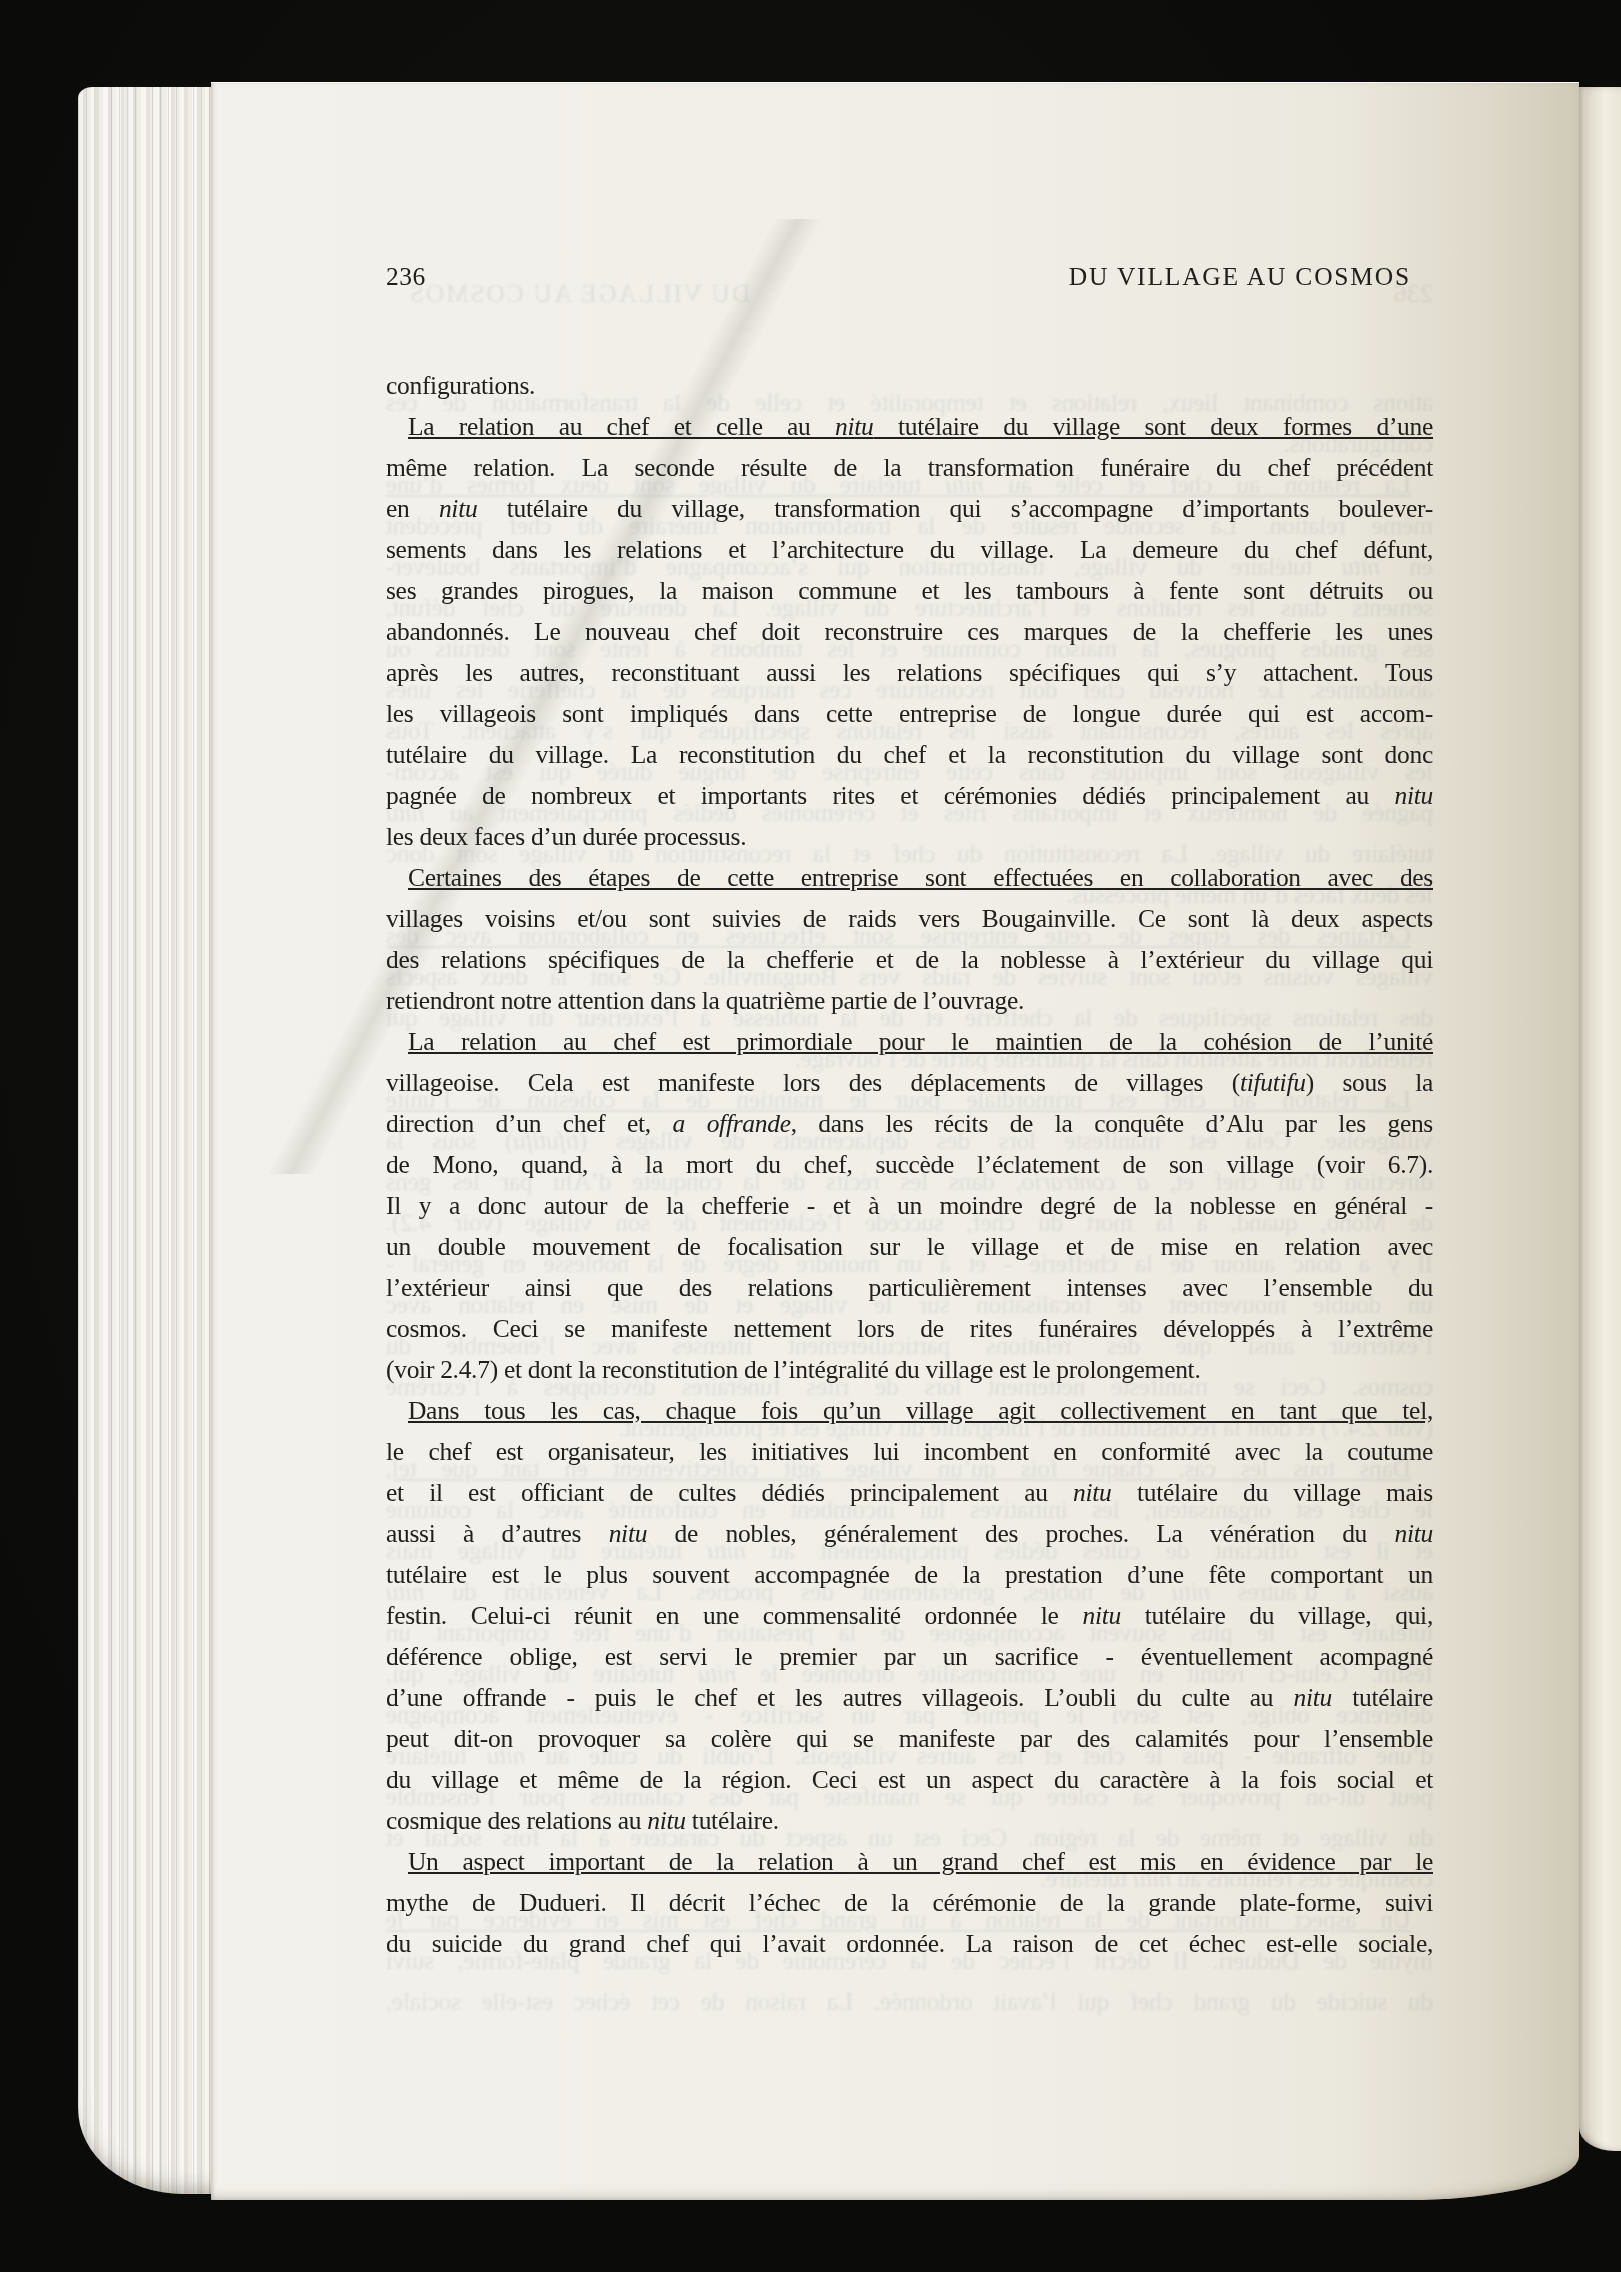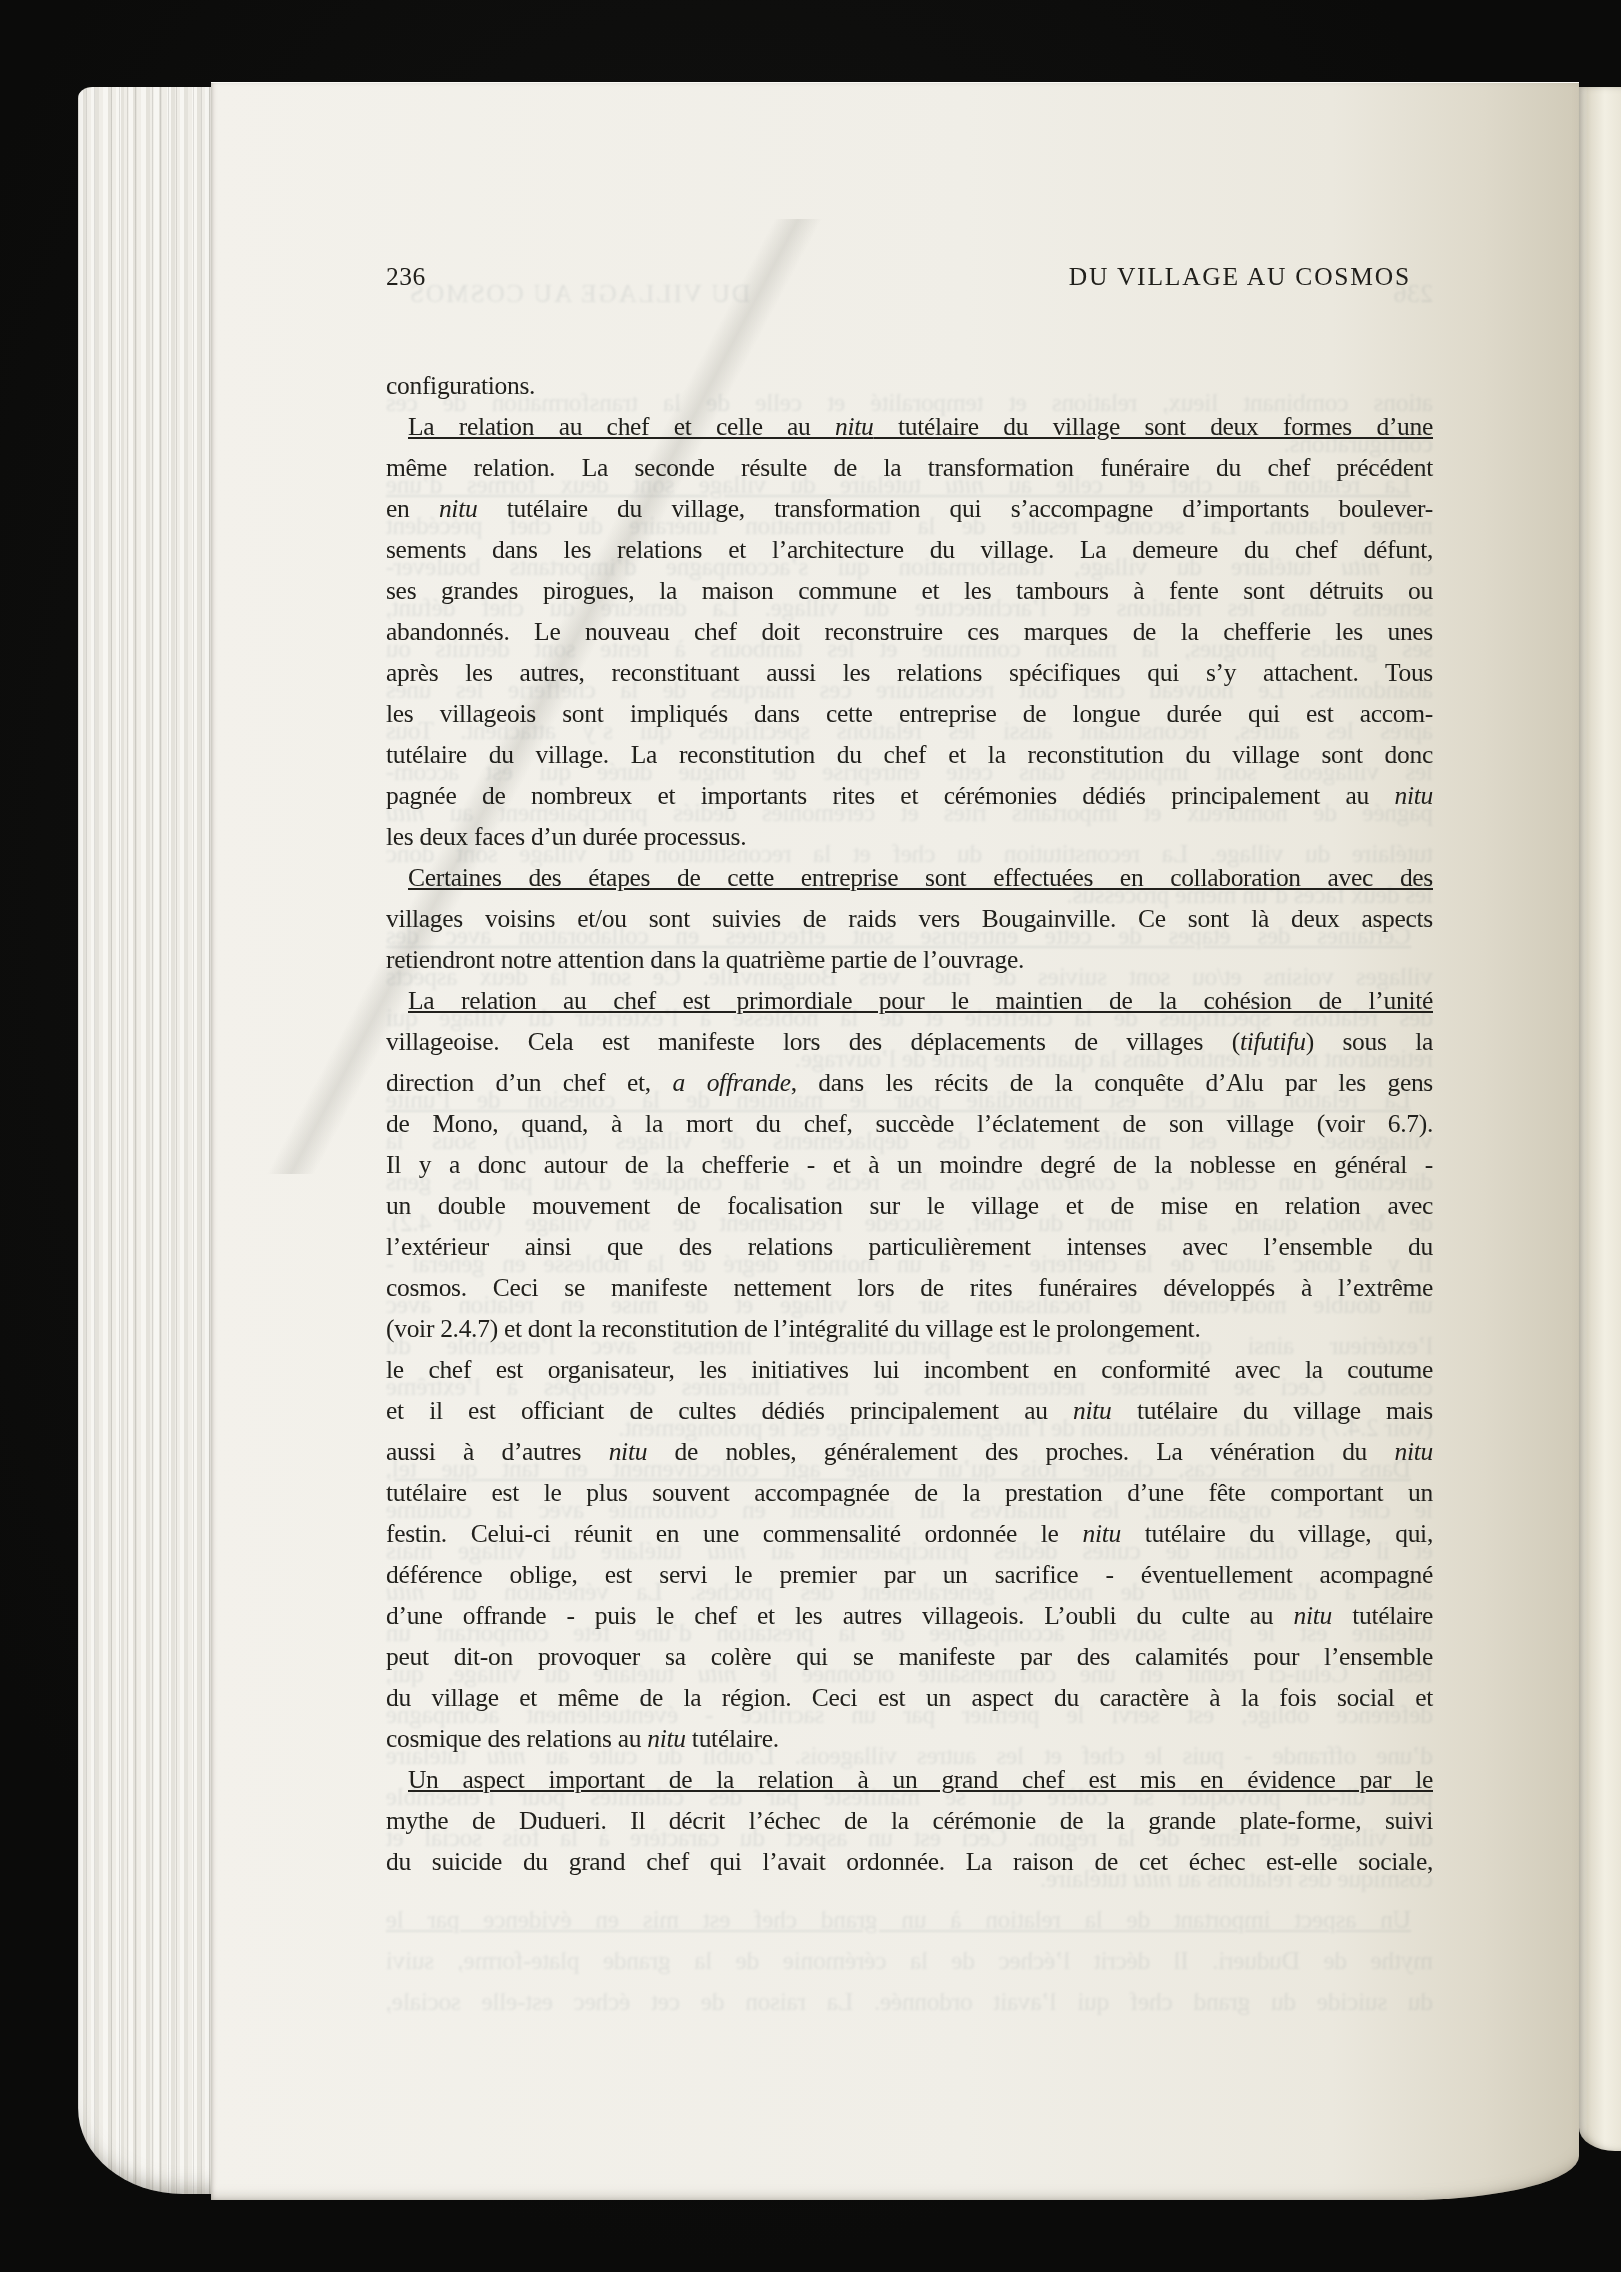--- a/index.html
+++ b/index.html
@@ -121,30 +121,32 @@
           <div class="line"><span>sements dans les relations et l’architecture du village. La demeure du chef défunt,</span></div>
           <div class="line"><span>ses grandes pirogues, la maison commune et les tambours à fente sont détruits ou</span></div>
           <div class="line"><span>abandonnés. Le nouveau chef doit reconstruire ces marques de la chefferie les unes</span></div>
           <div class="line"><span>après les autres, reconstituant aussi les relations spécifiques qui s’y attachent. Tous</span></div>
           <div class="line"><span>les villageois sont impliqués dans cette entreprise de longue durée qui est accom-</span></div>
           <div class="line"><span>tutélaire du village. La reconstitution du chef et la reconstitution du village sont donc</span></div>
           <div class="line"><span>pagnée de nombreux et importants rites et cérémonies dédiés principalement au </span><span class="it">nitu</span></div>
           <div class="line end"><span>les deux faces d’un durée processus.</span></div>
           <div class="line ind"><span>Certaines des étapes de cette entreprise sont effectuées en collaboration avec des</span></div>
           <div class="line"><span>villages voisins et/ou sont suivies de raids vers Bougainville. Ce sont là deux aspects</span></div>
+          <div class="line"><span>des relations spécifiques de la chefferie et de la noblesse à l’extérieur du village qui</span></div>
           <div class="line end"><span>retiendront notre attention dans la quatrième partie de l’ouvrage.</span></div>
           <div class="line ind"><span>La relation au chef est primordiale pour le maintien de la cohésion de l’unité</span></div>
           <div class="line"><span>villageoise. Cela est manifeste lors des déplacements de villages (</span><span class="it">tifutifu</span><span>) sous la</span></div>
           <div class="line"><span>direction d’un chef et, </span><span class="it">a offrande</span><span>, dans les récits de la conquête d’Alu par les gens</span></div>
           <div class="line"><span>de Mono, quand, à la mort du chef, succède l’éclatement de son village (voir 6.7).</span></div>
           <div class="line"><span>Il y a donc autour de la chefferie - et à un moindre degré de la noblesse en général -</span></div>
           <div class="line"><span>un double mouvement de focalisation sur le village et de mise en relation avec</span></div>
           <div class="line"><span>l’extérieur ainsi que des relations particulièrement intenses avec l’ensemble du</span></div>
           <div class="line"><span>cosmos. Ceci se manifeste nettement lors de rites funéraires développés à l’extrême</span></div>
           <div class="line end"><span>(voir 2.4.7) et dont la reconstitution de l’intégralité du village est le prolongement.</span></div>
+          <div class="line ind"><span>Dans tous les cas, chaque fois qu’un village agit collectivement en tant que tel,</span></div>
           <div class="line"><span>le chef est organisateur, les initiatives lui incombent en conformité avec la coutume</span></div>
           <div class="line"><span>et il est officiant de cultes dédiés principalement au </span><span class="it">nitu</span><span> tutélaire du village mais</span></div>
           <div class="line"><span>aussi à d’autres </span><span class="it">nitu</span><span> de nobles, généralement des proches. La vénération du </span><span class="it">nitu</span></div>
           <div class="line"><span>tutélaire est le plus souvent accompagnée de la prestation d’une fête comportant un</span></div>
           <div class="line"><span>festin. Celui-ci réunit en une commensalité ordonnée le </span><span class="it">nitu</span><span> tutélaire du village, qui,</span></div>
           <div class="line"><span>déférence oblige, est servi le premier par un sacrifice - éventuellement acompagné</span></div>
           <div class="line"><span>d’une offrande - puis le chef et les autres villageois. L’oubli du culte au </span><span class="it">nitu</span><span> tutélaire</span></div>
           <div class="line"><span>peut dit-on provoquer sa colère qui se manifeste par des calamités pour l’ensemble</span></div>
           <div class="line"><span>du village et même de la région. Ceci est un aspect du caractère à la fois social et</span></div>
           <div class="line end"><span>cosmique des relations au </span><span class="it">nitu</span><span> tutélaire.</span></div>

